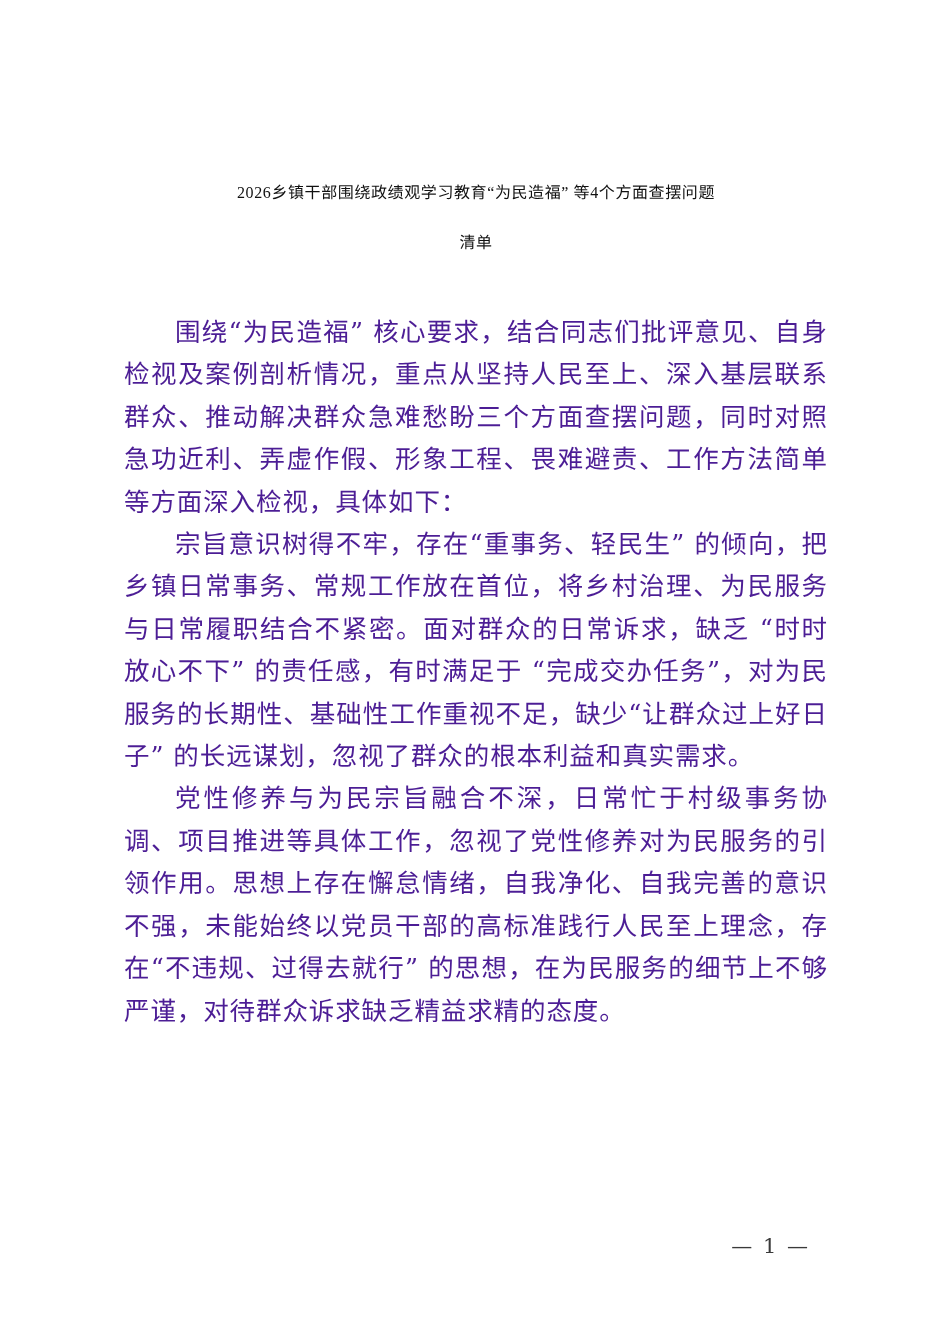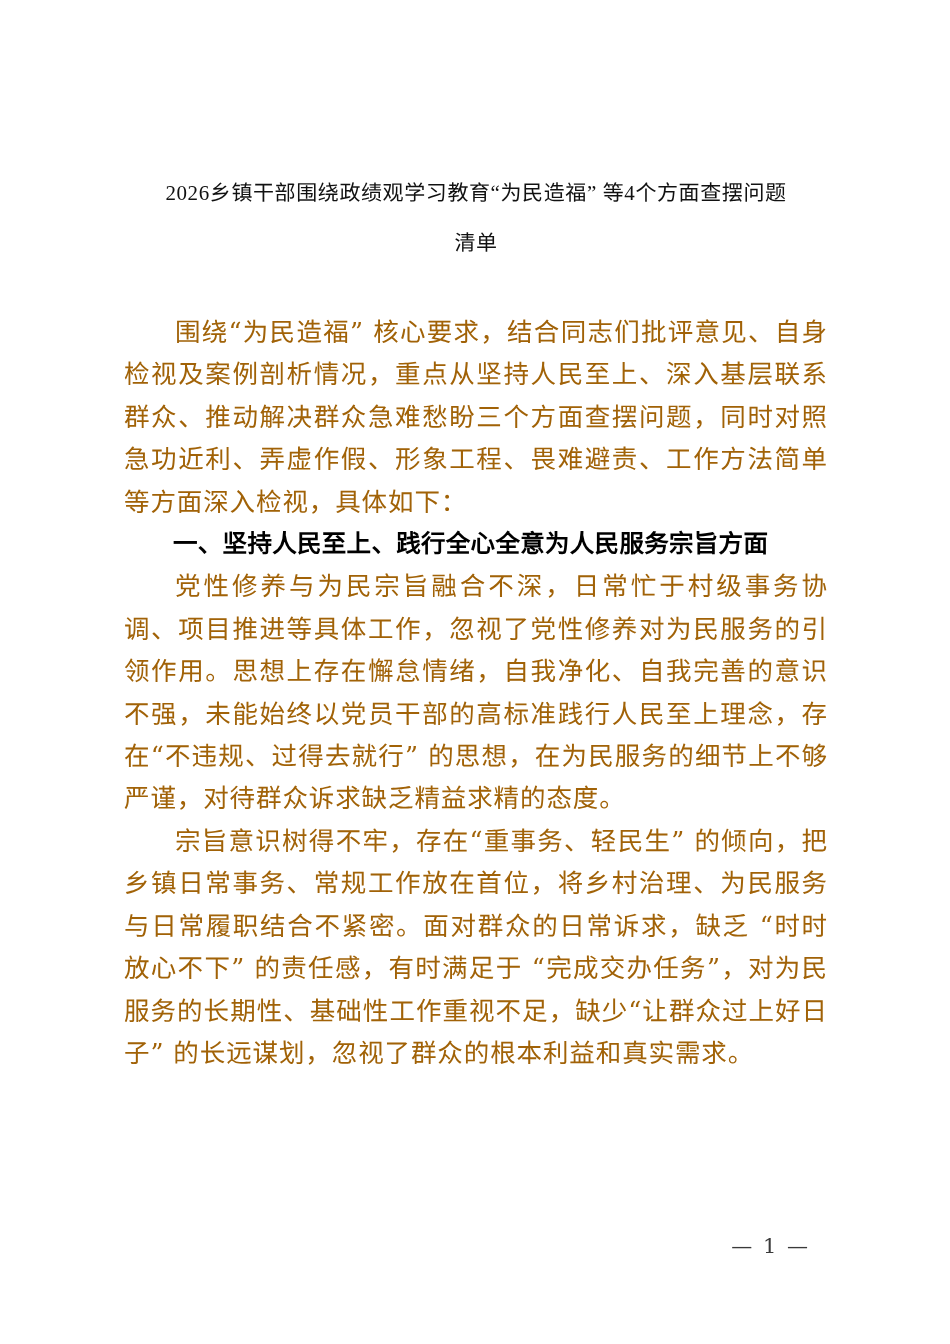--- a/index.html
+++ b/index.html
@@ -30,39 +30,39 @@
     left: 124px;
     top: 0;
     width: 704px;
   }
 
   
   .doc-title {
     margin: 0;
     padding-top: 168px;
     font-family: "Liberation Serif", "DejaVu Serif", serif;
-    font-size: 21px;
+    font-size: 16px;
     font-weight: 400;
     line-height: 50px;
     text-align: center;
     letter-spacing: 0.6px;
     color: #111111;
   }
 
   
   .para {
     margin: 0;
     font-family: "DejaVu Serif", "Liberation Serif", serif;
     font-size: 25.5px;
     line-height: 42.4px;
     text-align: justify;
     text-justify: inter-ideograph;
     text-indent: 2em;
     letter-spacing: 0.9px;
-    color: #a16207;
+    color: #4c1d95;
     font-weight: 400;
   }
 
   
   .para--lead {
     margin-top: 43px;
   }
 
   
   .section-heading {
@@ -98,24 +98,23 @@
 
   <div class="content">
 
     <h1 class="doc-title">
       <span>2026乡镇干部围绕政绩观学习教育“为民造福” 等4个方面查摆问题</span><br>
       <span>清单</span>
     </h1>
 
     <p class="para para--lead">围绕“为民造福” 核心要求，结合同志们批评意见、自身检视及案例剖析情况，重点从坚持人民至上、深入基层联系群众、推动解决群众急难愁盼三个方面查摆问题，同时对照急功近利、弄虚作假、形象工程、畏难避责、工作方法简单等方面深入检视，具体如下：</p>
 
-    <h2 class="section-heading">一、坚持人民至上、践行全心全意为人民服务宗旨方面</h2>
+
+    <p class="para">宗旨意识树得不牢，存在“重事务、轻民生” 的倾向，把乡镇日常事务、常规工作放在首位，将乡村治理、为民服务与日常履职结合不紧密。面对群众的日常诉求，缺乏 “时时放心不下” 的责任感，有时满足于 “完成交办任务”，对为民服务的长期性、基础性工作重视不足，缺少“让群众过上好日子” 的长远谋划，忽视了群众的根本利益和真实需求。</p>
 
     <p class="para">党性修养与为民宗旨融合不深，日常忙于村级事务协调、项目推进等具体工作，忽视了党性修养对为民服务的引领作用。思想上存在懈怠情绪，自我净化、自我完善的意识不强，未能始终以党员干部的高标准践行人民至上理念，存在“不违规、过得去就行” 的思想，在为民服务的细节上不够严谨，对待群众诉求缺乏精益求精的态度。</p>
-
-    <p class="para">宗旨意识树得不牢，存在“重事务、轻民生” 的倾向，把乡镇日常事务、常规工作放在首位，将乡村治理、为民服务与日常履职结合不紧密。面对群众的日常诉求，缺乏 “时时放心不下” 的责任感，有时满足于 “完成交办任务”，对为民服务的长期性、基础性工作重视不足，缺少“让群众过上好日子” 的长远谋划，忽视了群众的根本利益和真实需求。</p>
 
 
   </div>
 
   <div class="page-footer">— 1 —</div>
 
 </div>
 
 </body></html>

